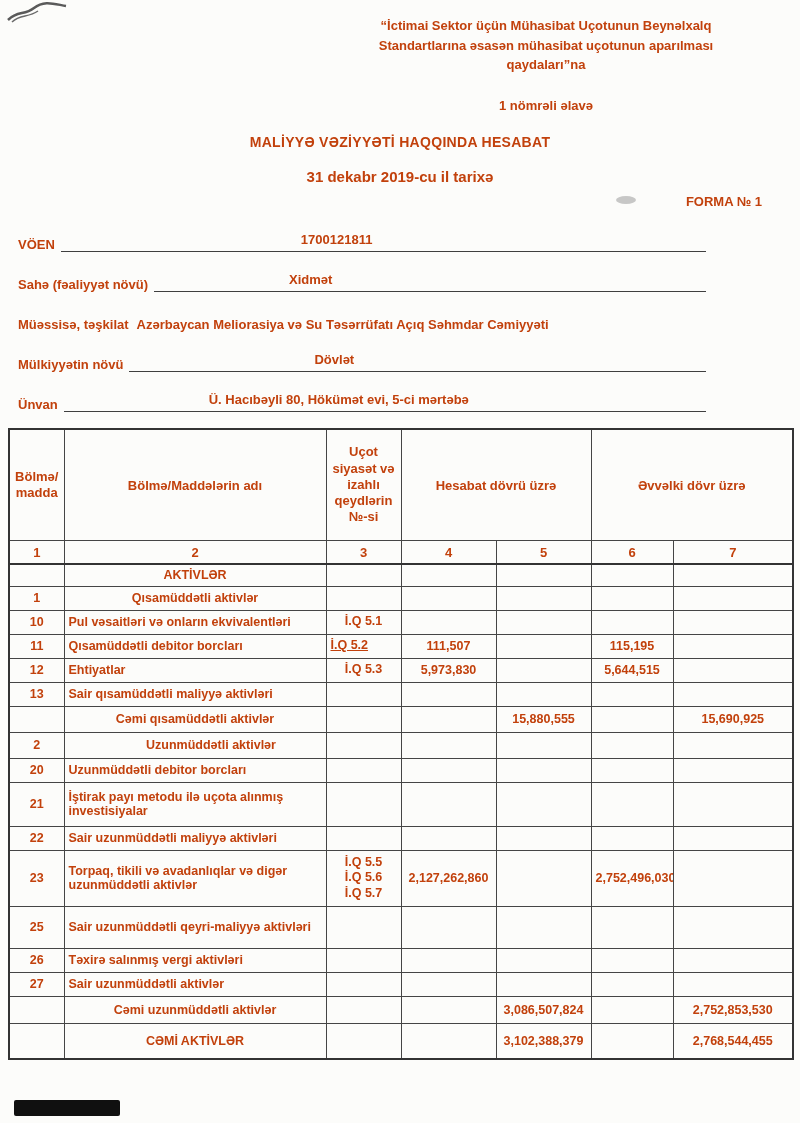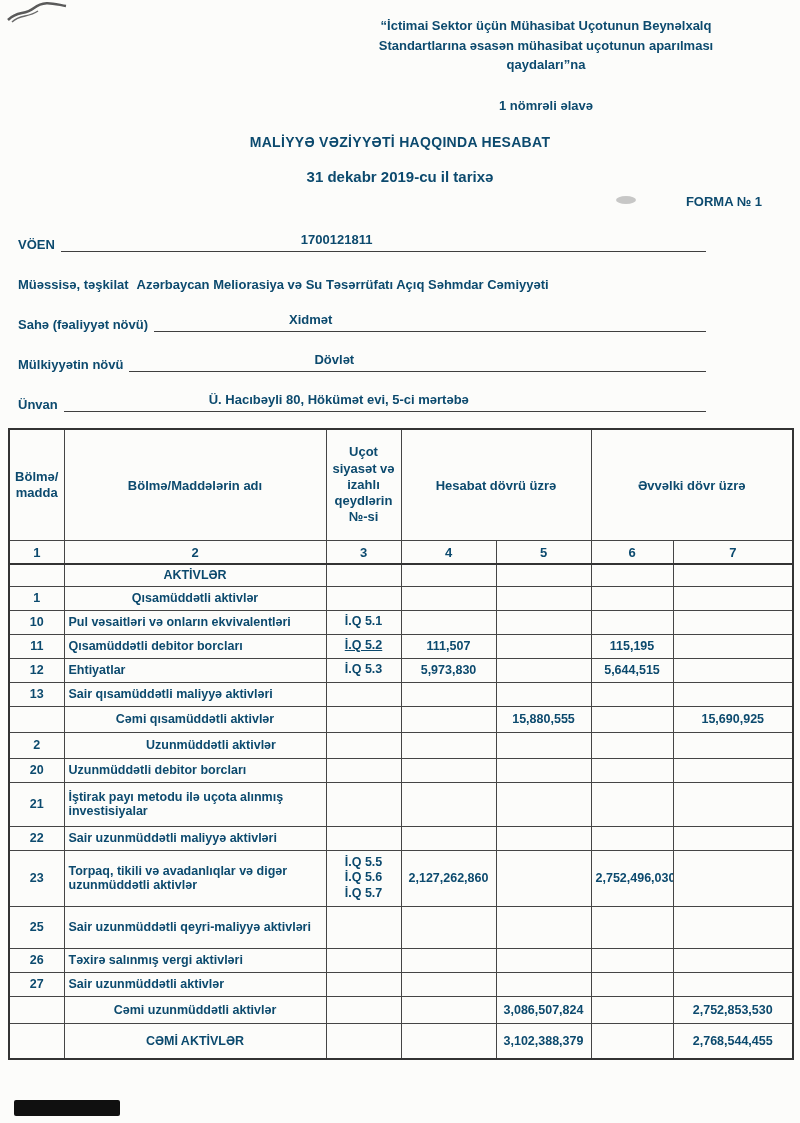--- a/index.html
+++ b/index.html
@@ -1,19 +1,19 @@
 <!DOCTYPE html>
 <html><head>
 <meta charset="utf-8">
 <style>
   html,body { margin:0; padding:0; background:#e8e8e8; }
   .page {
     position:relative; width:800px; height:1123px; margin:0 auto;
     background:#fcfcfa; font-family:"Liberation Sans", sans-serif;
-    font-weight:700; color:#0c4a6e; overflow:hidden;
+    font-weight:700; color:#c2410c; overflow:hidden;
   }
   .reg-note { position:absolute; left:338px; top:16px; width:416px; text-align:center;
     font-size:13px; line-height:1.5; }
   .annex { position:absolute; left:338px; top:98px; width:416px; text-align:center; font-size:13px; }
   .title { position:absolute; left:0; top:134px; width:800px; text-align:center;
     font-size:14px; letter-spacing:.3px; }
   .rep-date { position:absolute; left:0; top:168px; width:800px; text-align:center; font-size:15px; }
   .forma { position:absolute; right:38px; top:194px; font-size:13px; }
 
   .form-area { position:absolute; left:18px; top:232px; width:688px; }
@@ -60,27 +60,27 @@
   <div class="annex">1 nömrəli əlavə</div>
   <div class="title">MALİYYƏ VƏZİYYƏTİ HAQQINDA HESABAT</div>
   <div class="rep-date">31 dekabr 2019-cu il tarixə</div>
   <div class="forma">FORMA № 1</div>
 
   <div class="form-area">
     <div class="form-row">
       <span class="lbl">VÖEN</span>
       <span class="line"><span class="val v-pad-240">1700121811</span></span>
     </div>
+    <div class="form-row">
+      <span class="lbl">Sahə (fəaliyyət növü)</span>
+      <span class="line"><span class="val v-pad-135">Xidmət</span></span>
+    </div>
     <div class="form-row noline">
       <span class="lbl">Müəssisə, təşkilat</span>
       <span class="val">Azərbaycan Meliorasiya və Su Təsərrüfatı Açıq Səhmdar Cəmiyyəti</span>
-    </div>
-    <div class="form-row">
-      <span class="lbl">Sahə (fəaliyyət növü)</span>
-      <span class="line"><span class="val v-pad-135">Xidmət</span></span>
     </div>
     <div class="form-row">
       <span class="lbl">Mülkiyyətin növü</span>
       <span class="line"><span class="val v-pad-185">Dövlət</span></span>
     </div>
     <div class="form-row">
       <span class="lbl">Ünvan</span>
       <span class="line"><span class="val v-pad-145">Ü. Hacıbəyli 80, Hökümət evi, 5-ci mərtəbə</span></span>
     </div>
   </div>
@@ -138,21 +138,21 @@
           <td style="text-align: left;">Pul vəsaitləri və onların ekvivalentləri</td>
           <td class="pre" style="text-align: center;">İ.Q 5.1</td>
           <td style="text-align: center;"></td>
           <td style="text-align: center;"></td>
           <td style="text-align: center;"></td>
           <td style="text-align: center;"></td>
         </tr>
         <tr style="height: 24px;">
           <td style="text-align: center;">11</td>
           <td style="text-align: left;">Qısamüddətli debitor borcları</td>
-          <td class="pre" style="text-align: center; text-decoration: underline;">İ.Q 5.2</td>
+          <td class="pre" style="text-align: left; text-decoration: underline;">İ.Q 5.2</td>
           <td style="text-align: center;">111,507</td>
           <td style="text-align: center;"></td>
           <td style="text-align: center;">115,195</td>
           <td style="text-align: center;"></td>
         </tr>
         <tr style="height: 24px;">
           <td style="text-align: center;">12</td>
           <td style="text-align: left;">Ehtiyatlar</td>
           <td class="pre" style="text-align: center;">İ.Q 5.3</td>
           <td style="text-align: center;">5,973,830</td>

